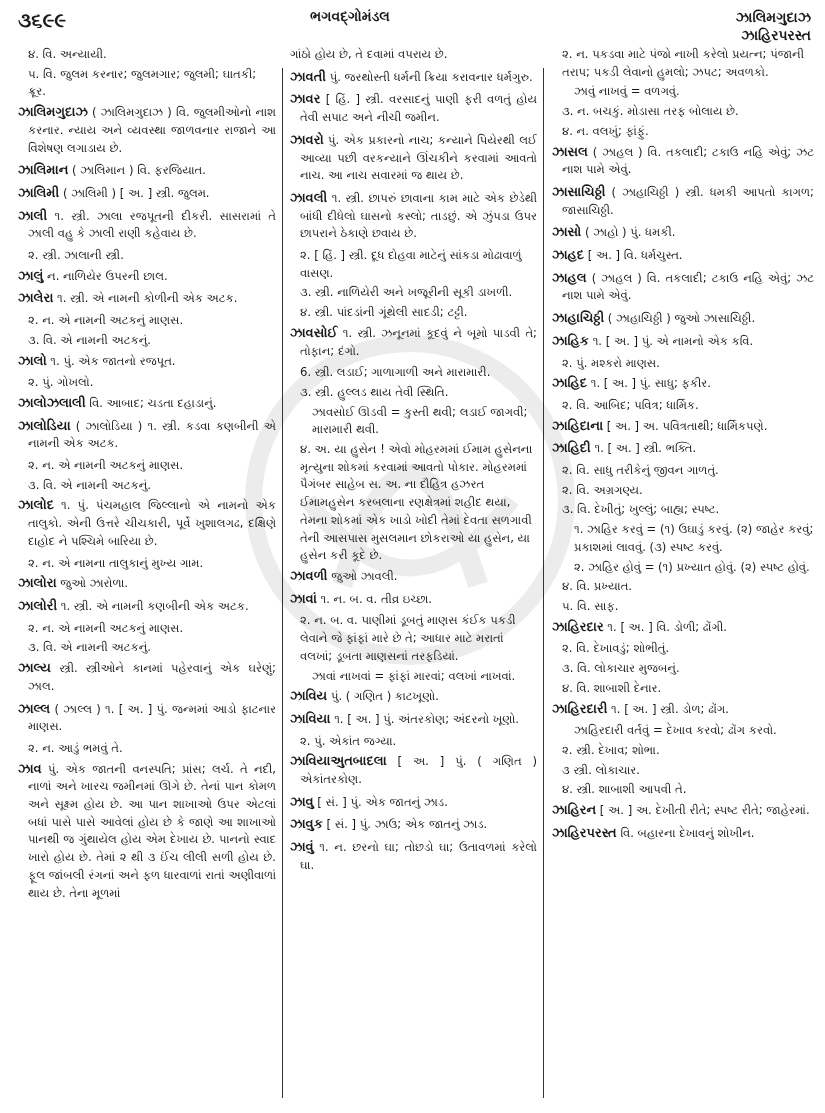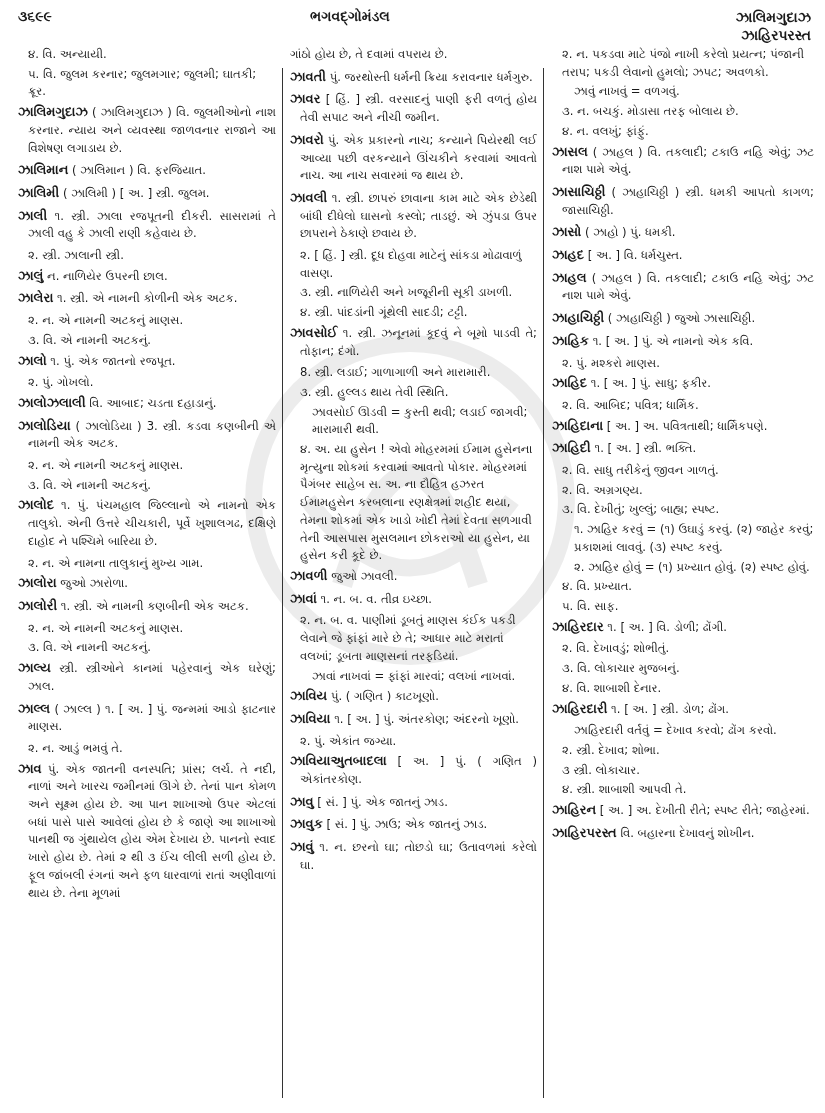--- a/index.html
+++ b/index.html
@@ -9,21 +9,21 @@
     font-family: "DejaVu Sans", "Liberation Sans", sans-serif;
     position: relative;
   }
   .watermark {
     position: absolute; left: 240px; top: 330px; width: 340px; height: 340px;
     pointer-events: none; opacity: 0.07;
   }
   .header {
     position: absolute; top: 8px; left: 0; width: 825px; height: 40px;
   }
-  .page-num { position: absolute; left: 18px; top: 0; font-size: 14px; font-weight: bold; }
+  .page-num { position: absolute; left: 18px; top: 0; font-size: 20px; font-weight: bold; }
   .book-title { position: absolute; left: 0; width: 700px; top: 0; text-align: center; font-size: 14px; font-weight: bold; }
   .guide { position: absolute; right: 14px; top: 0; text-align: right; font-size: 14px; font-weight: bold; line-height: 18px; }
   .columns {
     position: absolute; top: 46px; left: 0; width: 825px; height: 1050px; padding-left: 28px;
   }
   .col {
     position: absolute; top: 0; height: 1040px; overflow: hidden;
     font-size: 11.6px; line-height: 17.7px;
   }
   .col-left { left: 18px; width: 258px; }
@@ -67,21 +67,21 @@
       <div class="entry"><span class="hw">ઝાલિમી</span><span> ( ઝાલિમી ) [ અ. ] સ્ત્રી. જુલમ.</span></div>
       <div class="entry"><span class="hw">ઝાલી</span><span> ૧. સ્ત્રી. ઝાલા રજપૂતની દીકરી. સાસરામાં તે ઝાલી વહુ કે ઝાલી રાણી કહેવાય છે.</span></div>
       <div class="sense">૨. સ્ત્રી. ઝાલાની સ્ત્રી.</div>
       <div class="entry"><span class="hw">ઝાલું</span><span> ન. નાળિયેર ઉપરની છાલ.</span></div>
       <div class="entry"><span class="hw">ઝાલેરા</span><span> ૧. સ્ત્રી. એ નામની કોળીની એક અટક.</span></div>
       <div class="sense">૨. ન. એ નામની અટકનું માણસ.</div>
       <div class="sense">૩. વિ. એ નામની અટકનું.</div>
       <div class="entry"><span class="hw">ઝાલો</span><span> ૧. પું. એક જાતનો રજપૂત.</span></div>
       <div class="sense">૨. પું. ગોખલો.</div>
       <div class="entry"><span class="hw">ઝાલોઝલાલી</span><span> વિ. આબાદ; ચડતા દહાડાનું.</span></div>
-      <div class="entry"><span class="hw">ઝાલોડિયા</span><span> ( ઝાલોડિયા ) 3. સ્ત્રી. કડવા કણબીની એ નામની એક અટક.</span></div>
+      <div class="entry"><span class="hw">ઝાલોડિયા</span><span> ( ઝાલોડિયા ) ૧. સ્ત્રી. કડવા કણબીની એ નામની એક અટક.</span></div>
       <div class="sense">૨. ન. એ નામની અટકનું માણસ.</div>
       <div class="sense">૩. વિ. એ નામની અટકનું.</div>
       <div class="entry"><span class="hw">ઝાલોદ</span><span> ૧. પું. પંચમહાલ જિલ્લાનો એ નામનો એક તાલુકો. એની ઉત્તરે ચીચકારી, પૂર્વે ખુશાલગઢ, દક્ષિણે દાહોદ ને પશ્ચિમે બારિયા છે.</span></div>
       <div class="sense">૨. ન. એ નામના તાલુકાનું મુખ્ય ગામ.</div>
       <div class="entry"><span class="hw">ઝાલોરા</span><span> જુઓ ઝારોળા.</span></div>
       <div class="entry"><span class="hw">ઝાલોરી</span><span> ૧. સ્ત્રી. એ નામની કણબીની એક અટક.</span></div>
       <div class="sense">૨. ન. એ નામની અટકનું માણસ.</div>
       <div class="sense">૩. વિ. એ નામની અટકનું.</div>
       <div class="entry"><span class="hw">ઝાલ્ય</span><span> સ્ત્રી. સ્ત્રીઓને કાનમાં પહેરવાનું એક ઘરેણું; ઝાલ.</span></div>
       <div class="entry"><span class="hw">ઝાલ્લ</span><span> ( ઝાલ્લ ) ૧. [ અ. ] પું. જન્મમાં આડો ફાટનાર માણસ.</span></div>
@@ -91,21 +91,21 @@
   <div class="col col-mid">
       <div class="sense cont" style="padding-left: 0px;">ગાંઠો હોય છે, તે દવામાં વપરાય છે.</div>
       <div class="entry"><span class="hw">ઝાવતી</span><span> પું. જરથોસ્તી ધર્મની ક્રિયા કરાવનાર ધર્મગુરુ.</span></div>
       <div class="entry"><span class="hw">ઝાવર</span><span> [ હિં. ] સ્ત્રી. વરસાદનું પાણી ફરી વળતું હોય તેવી સપાટ અને નીચી જમીન.</span></div>
       <div class="entry"><span class="hw">ઝાવરો</span><span> પું. એક પ્રકારનો નાચ; કન્યાને પિયેરથી લઈ આવ્યા પછી વરકન્યાને ઊંચકીને કરવામાં આવતો નાચ. આ નાચ સવારમાં જ થાય છે.</span></div>
       <div class="entry"><span class="hw">ઝાવલી</span><span> ૧. સ્ત્રી. છાપરું છાવાના કામ માટે એક છેડેથી બાંધી દીધેલો ઘાસનો કસ્લો; તાડછું. એ ઝુંપડા ઉપર છાપરાને ઠેકાણે છવાય છે.</span></div>
       <div class="sense">૨. [ હિં. ] સ્ત્રી. દૂધ દોહવા માટેનું સાંકડા મોઢાવાળું વાસણ.</div>
       <div class="sense">૩. સ્ત્રી. નાળિયેરી અને ખજૂરીની સૂકી ડાખળી.</div>
       <div class="sense">૪. સ્ત્રી. પાંદડાંની ગૂંથેલી સાદડી; ટટ્ટી.</div>
       <div class="entry"><span class="hw">ઝાવસોઈ</span><span> ૧. સ્ત્રી. ઝનૂનમાં કૂદવું ને બૂમો પાડવી તે; તોફાન; દંગો.</span></div>
-      <div class="sense">8. સ્ત્રી. લડાઈ; ગાળાગાળી અને મારામારી.</div>
+      <div class="sense">6. સ્ત્રી. લડાઈ; ગાળાગાળી અને મારામારી.</div>
       <div class="sense">૩. સ્ત્રી. હુલ્લડ થાય તેવી સ્થિતિ.</div>
       <div class="sub">ઝાવસોઈ ઊડવી = કુસ્તી થવી; લડાઈ જાગવી; મારામારી થવી.</div>
       <div class="sense">૪. અ. યા હુસેન ! એવો મોહરમમાં ઈમામ હુસેનના મૃત્યુના શોકમાં કરવામાં આવતો પોકાર. મોહરમમાં પૈગંબર સાહેબ સ. અ. ના દૌહિત્ર હઝરત ઈમામહુસેન કરબલાના રણક્ષેત્રમાં શહીદ થયા, તેમના શોકમાં એક ખાડો ખોદી તેમાં દેવતા સળગાવી તેની આસપાસ મુસલમાન છોકરાઓ યા હુસેન, યા હુસેન કરી કૂદે છે.</div>
       <div class="entry"><span class="hw">ઝાવળી</span><span> જુઓ ઝાવલી.</span></div>
       <div class="entry"><span class="hw">ઝાવાં</span><span> ૧. ન. બ. વ. તીવ્ર ઇચ્છા.</span></div>
       <div class="sense">૨. ન. બ. વ. પાણીમાં ડૂબતું માણસ કંઈક પકડી લેવાને જે ફાંફાં મારે છે તે; આધાર માટે મરાતાં વલખાં; ડૂબતા માણસનાં તરફડિયાં.</div>
       <div class="sub">ઝાવાં નાખવાં = ફાંફાં મારવાં; વલખાં નાખવાં.</div>
       <div class="entry"><span class="hw">ઝાવિય</span><span> પું. ( ગણિત ) કાટખૂણો.</span></div>
       <div class="entry"><span class="hw">ઝાવિયા</span><span> ૧. [ અ. ] પું. અંતરકોણ; અંદરનો ખૂણો.</span></div>
       <div class="sense">૨. પું. એકાંત જગ્યા.</div>

